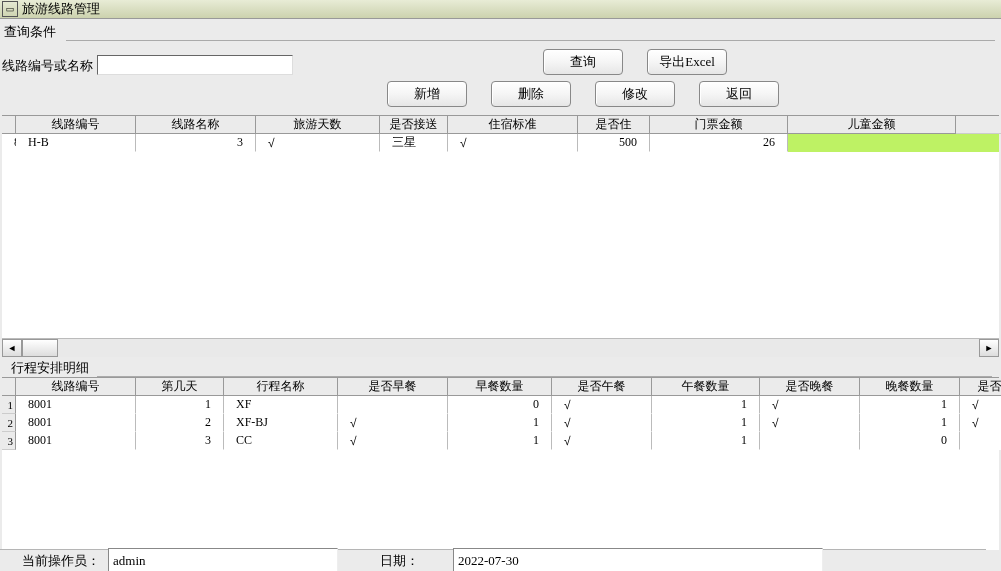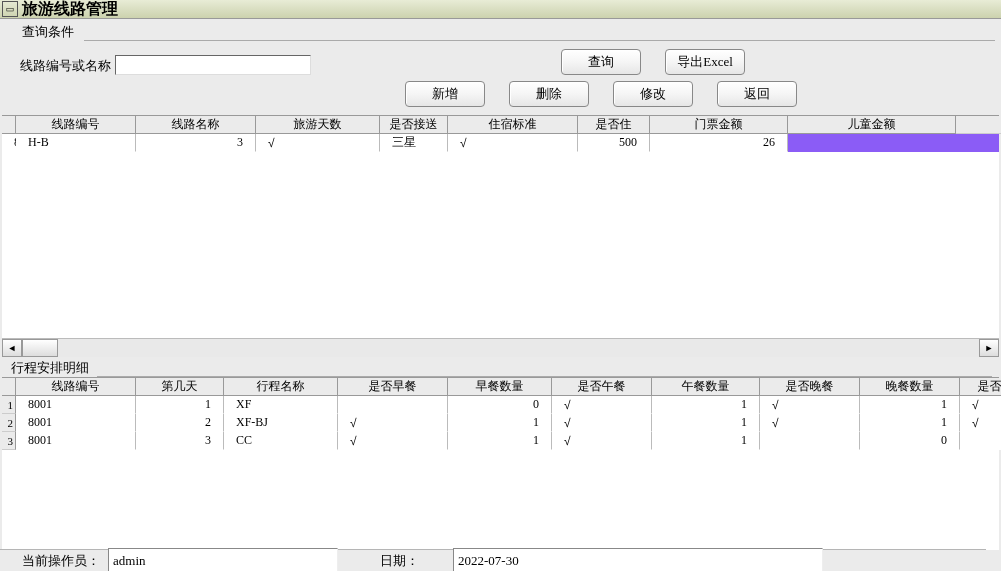--- a/index.html
+++ b/index.html
@@ -1,30 +1,30 @@
 <!DOCTYPE html>
 <html><head>
 <meta charset="utf-8">
 <style>
 html,body{margin:0;padding:0;font-family:SimSun,"宋体",serif;font-size:13px;background:#ebebeb;color:#000;overflow:hidden}
 .window{position:relative;width:1001px;height:571px;background:#ebebeb;overflow:hidden}
 .titlebar{display:flex;align-items:center;height:18px;background:linear-gradient(#e8ecd6,#ccd2ae);border-bottom:1px solid #999;padding:0 2px}
 .titlebar-icon{width:14px;height:14px;border:1px solid #555;display:inline-flex;align-items:center;justify-content:center;margin-right:4px;font-size:9px;line-height:1}
-.titlebar-text{font-weight:bold;font-size:16px}
-.query-area{position:relative;padding:4px 6px 8px 20px}
+.titlebar-text{font-weight:normal;font-size:13px}
+.query-area{position:relative;padding:4px 6px 8px 2px}
 .fieldset-line{height:1px;background:#aaa;margin-left:64px;margin-right:0;margin-top:-1px}
 .legend{position:relative;background:#ebebeb;display:inline-block;padding:0 2px}
 .row{display:flex;align-items:flex-end;margin-top:8px}
 .label{margin-right:4px}
 .textbox{background:#fff;border:1px solid #666;border-right-color:#ddd;border-bottom-color:#ddd;height:18px;padding:0 2px}
 .input-search{width:190px;margin-right:250px}
 .btn{display:inline-flex;align-items:center;justify-content:center;width:78px;height:24px;margin-right:24px;background:linear-gradient(#fff,#f5f5f5,#e6e6e6);border:1px solid #888;border-radius:4px;cursor:pointer;user-select:none;box-shadow:inset 1px 1px 0 #fff}
 .btn-row{display:flex;margin-top:6px;margin-left:385px}
 .grid-wrap{position:relative;border-top:1px solid #999}
-.grid{display:grid;background:#8b5cf6;font-size:12px}
+.grid{display:grid;background:#bef264;font-size:12px}
 .grid-header-cell{background:#ebebeb;border-right:1px solid #999;border-bottom:1px solid #999;display:flex;align-items:center;justify-content:center;height:17px;overflow:hidden;white-space:nowrap}
 .grid-cell{border-right:1px solid #bbb;border-bottom:1px solid #fff;display:flex;align-items:center;padding:0 12px;height:17px;background:#fff;overflow:hidden;white-space:nowrap}
 .row-indicator{background:#ebebeb;border-right:1px solid #999;border-bottom:1px solid #ccc;display:flex;align-items:center;justify-content:flex-end;padding-right:2px;height:17px;font-size:11px}
 .indicator-arrow{width:0;height:0;border-top:4px solid transparent;border-bottom:4px solid transparent;border-left:6px solid #000;margin-left:2px}
 .num{justify-content:flex-end}
 .check{font-family:Arial,sans-serif;color:#000}
 .scroll-track{background:#e9e9e9}
 .hscroll{display:flex;height:18px;background:#e9e9e9;border-top:1px solid #bbb;align-items:stretch}
 .scroll-btn{width:18px;background:linear-gradient(#fff,#ddd);border:1px solid #999;display:flex;align-items:center;justify-content:center;cursor:pointer;font-size:9px}
 .scroll-thumb{width:34px;background:linear-gradient(#fff,#ddd);border:1px solid #999;margin-left:0}

